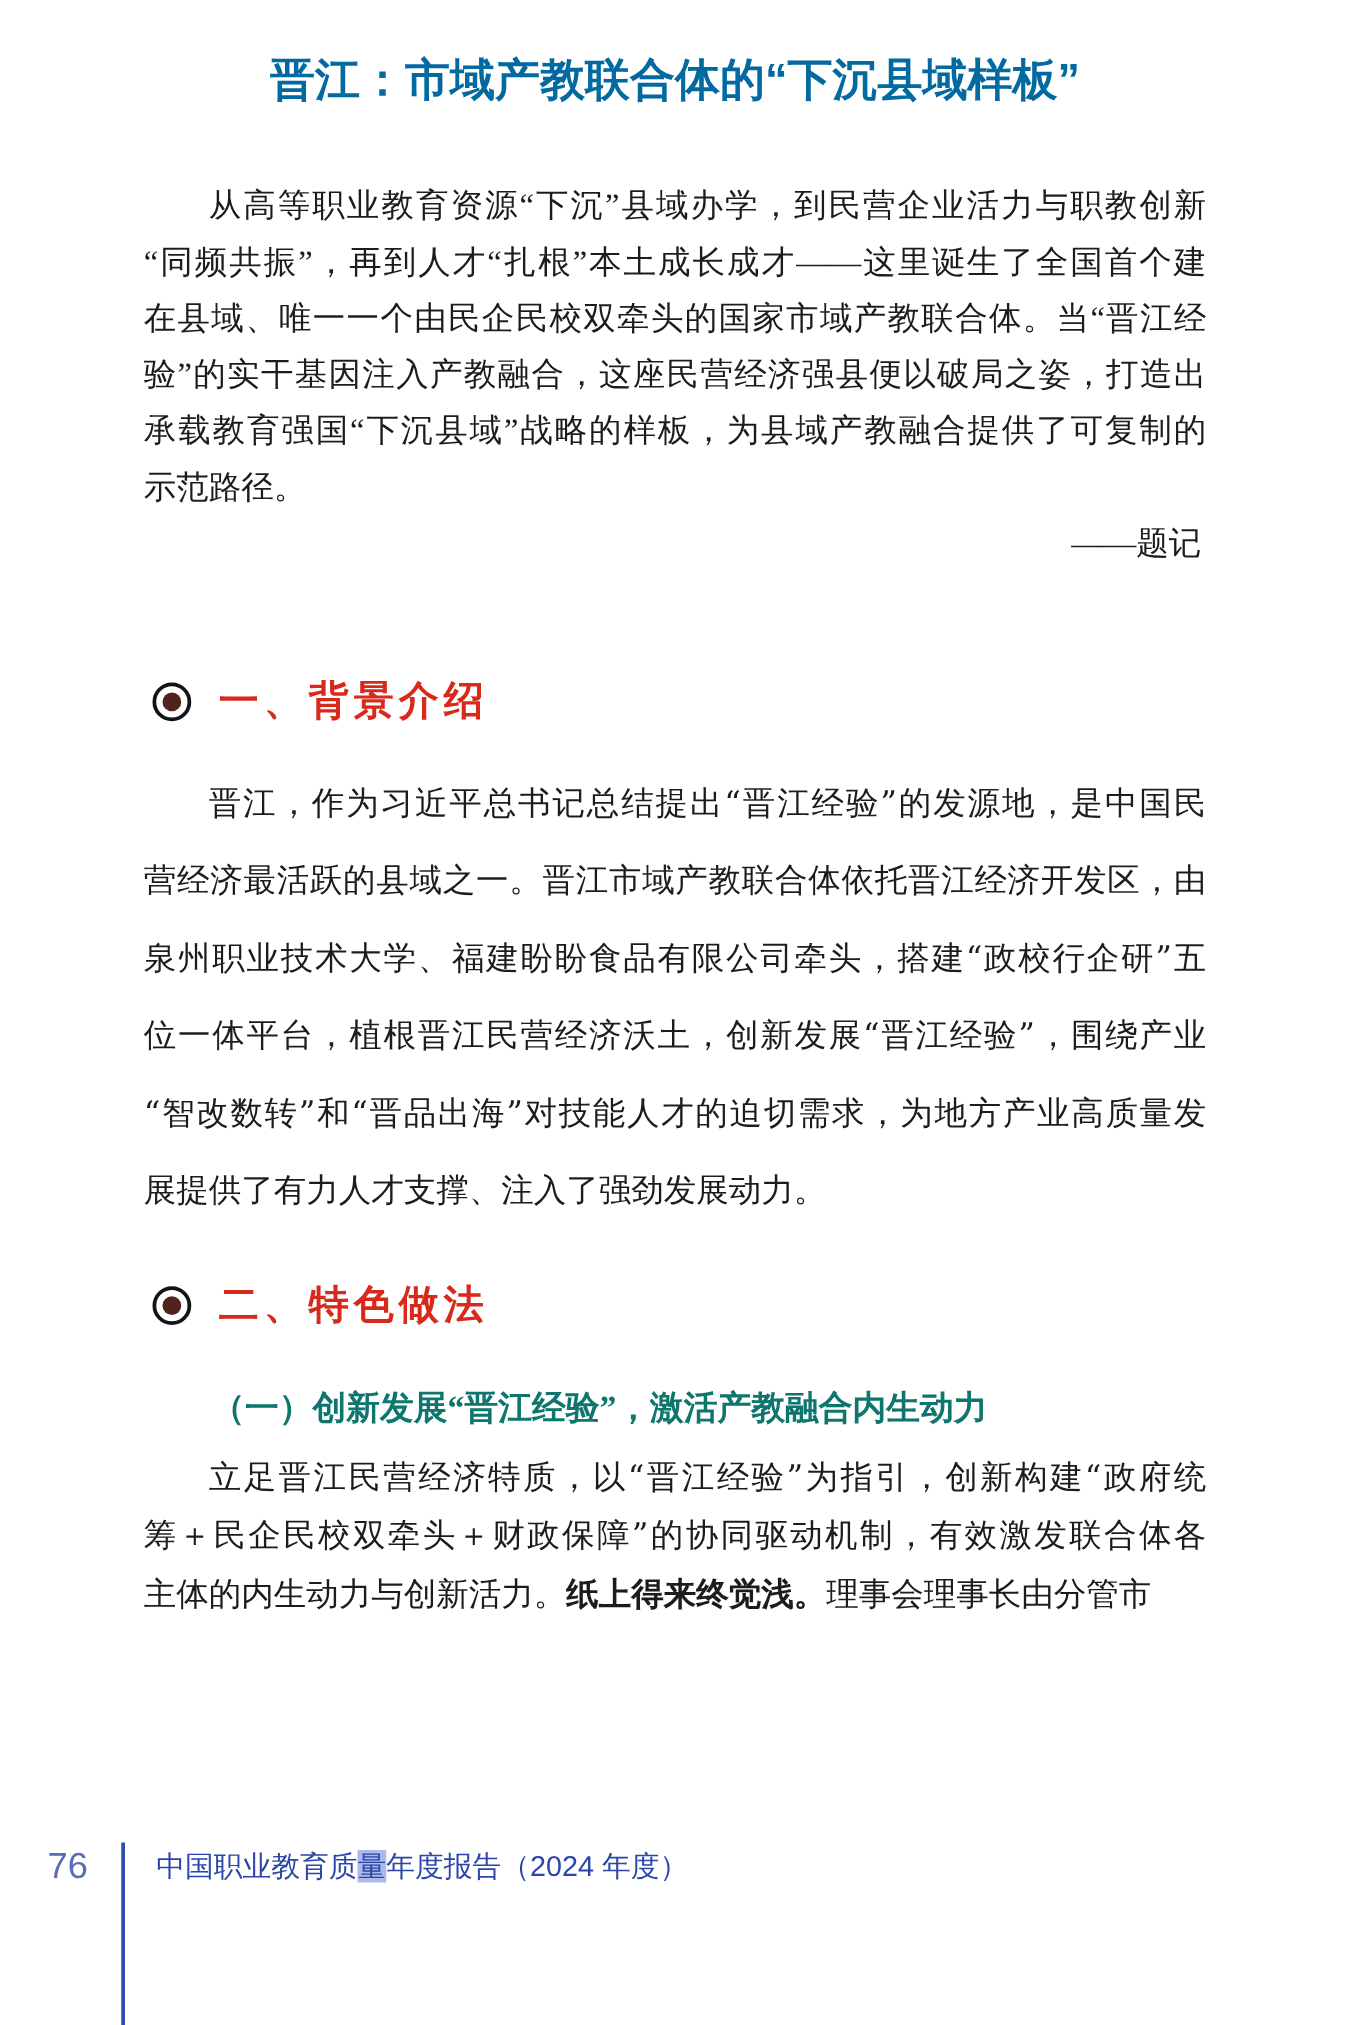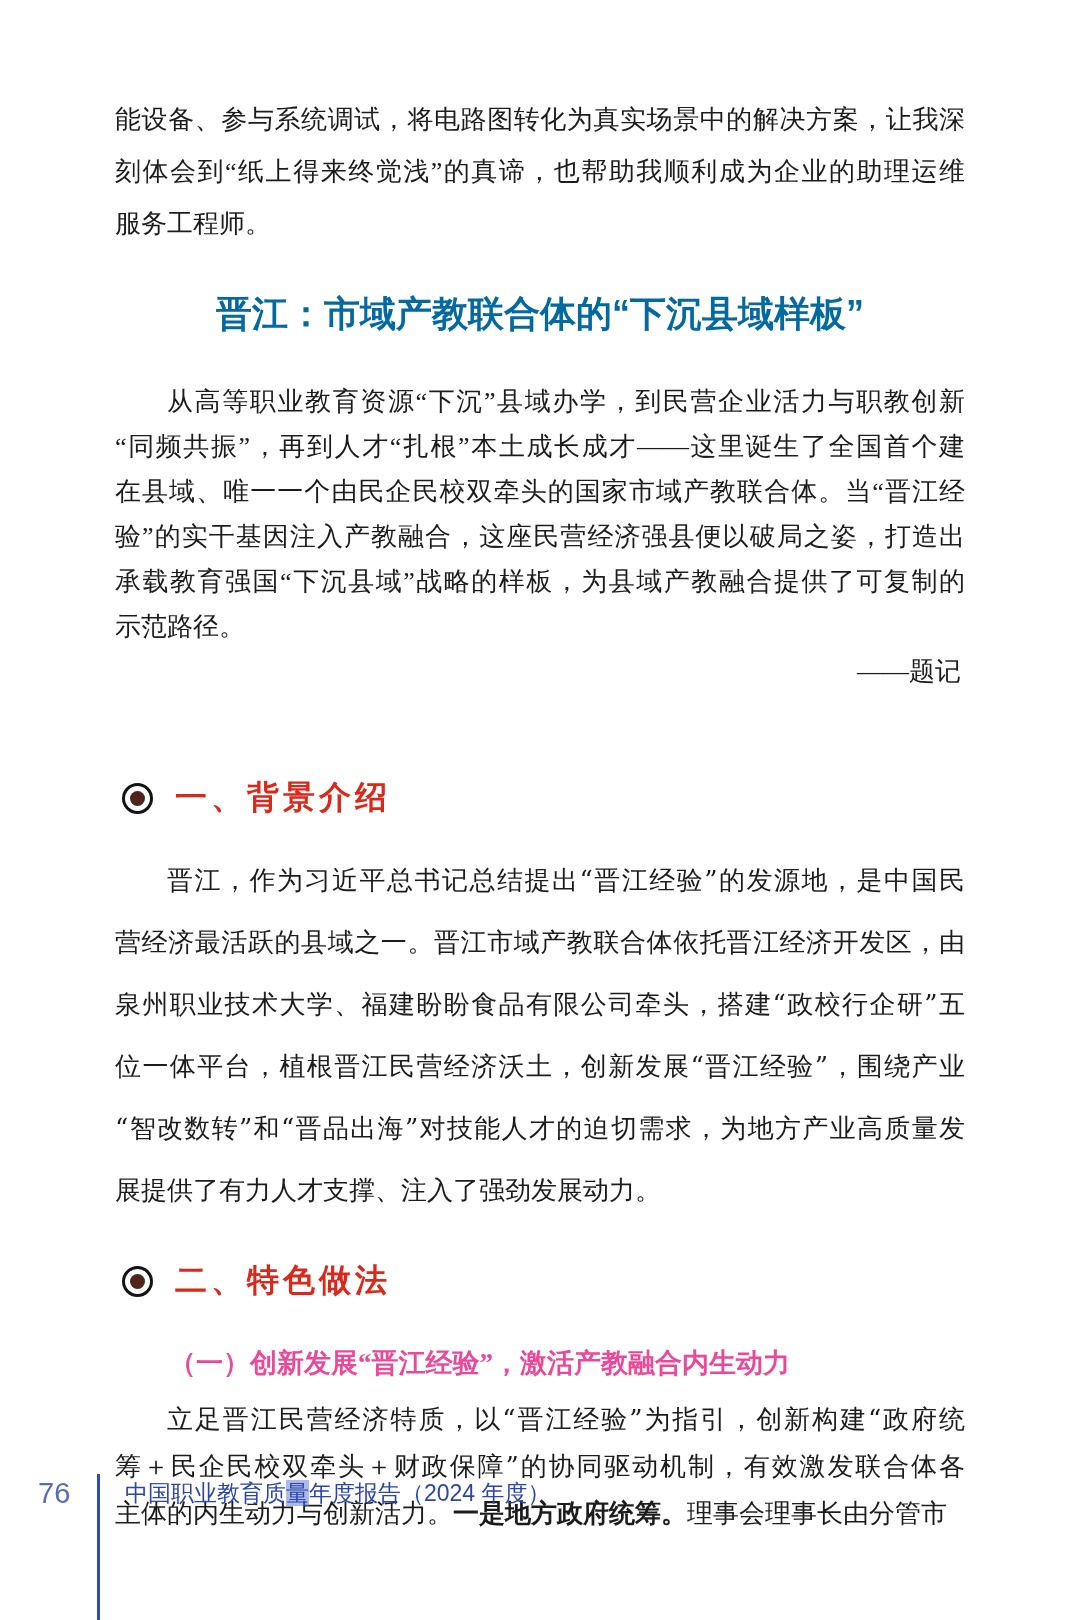--- a/index.html
+++ b/index.html
@@ -41,21 +41,21 @@
   .title {
     margin-top: 42px;
     text-align: center;
     font-family: "Liberation Sans", "DejaVu Sans", sans-serif;
     font-size: 36px;
     font-weight: bold;
     line-height: 44px;
     color: #0369a1;
   }
 
-  .epigraph { margin-top: 43px; }
+  .epigraph { margin-top: 56px; }
   .epigraph .jline { line-height: 45px; }
   .epigraph-sig {
     text-align: right;
     line-height: 45px;
     font-size: 26px;
     padding-right: 4px;
   }
 
   .heading {
     display: flex;
@@ -91,21 +91,21 @@
   }
 
   .body-para { margin-top: 37px; }
   .body-para .jline { line-height: 47px; margin-top: 15px; }
 
   .subsec {
     margin-top: 36px;
     text-indent: 2em;
     font-size: 27px;
     line-height: 48px;
-    color: #ec4899;
+    color: #0f766e;
     font-weight: bold;
     font-family: "Liberation Serif", "DejaVu Serif", serif;
   }
 
   .last-para { margin-top: 9px; }
   .last-para .jline { line-height: 47px; }
   .bold-run { font-weight: bold; }
 
   
   .footer {
@@ -140,25 +140,20 @@
     height: 146px;
     background: #2d4faa;
   }
 </style>
 </head>
 <body>
 
 <div class="page">
   <div class="content">
 
-    <div class="para kai intro">
-      <div class="jline">能设备、参与系统调试，将电路图转化为真实场景中的解决方案，让我深</div>
-      <div class="jline">刻体会到“纸上得来终觉浅”的真谛，也帮助我顺利成为企业的助理运维</div>
-      <div class="jline last">服务工程师。</div>
-    </div>
 
     <h1 class="title">晋江：市域产教联合体的“下沉县域样板”</h1>
 
     <div class="para kai epigraph">
       <div class="jline ind">从高等职业教育资源“下沉”县域办学，到民营企业活力与职教创新</div>
       <div class="jline">“同频共振”，再到人才“扎根”本土成长成才——这里诞生了全国首个建</div>
       <div class="jline">在县域、唯一一个由民企民校双牵头的国家市域产教联合体。当“晋江经</div>
       <div class="jline">验”的实干基因注入产教融合，这座民营经济强县便以破局之姿，打造出</div>
       <div class="jline">承载教育强国“下沉县域”战略的样板，为县域产教融合提供了可复制的</div>
       <div class="jline last">示范路径。</div>
@@ -186,21 +181,21 @@
           <span class="bullet-inner"></span>
         </span>
       <span class="heading-text">二、特色做法</span>
     </div>
 
     <div class="subsec">（一）创新发展“晋江经验”，激活产教融合内生动力</div>
 
     <div class="para song last-para">
       <div class="jline ind">立足晋江民营经济特质，以“晋江经验”为指引，创新构建“政府统</div>
       <div class="jline">筹＋民企民校双牵头＋财政保障”的协同驱动机制，有效激发联合体各</div>
-      <div class="jline last"><span>主体的内生动力与创新活力。</span><span class="bold-run">一是地方政府统筹。</span><span>理事会理事长由分管市</span></div>
+      <div class="jline last"><span>主体的内生动力与创新活力。</span><span class="bold-run">纸上得来终觉浅。</span><span>理事会理事长由分管市</span></div>
     </div>
 
   </div>
 
   <div class="footer">
     <span class="pagenum">76</span>
     <span class="footer-title"><span>中国职业教育质</span><span class="hl">量</span><span>年度报告（2024 年度）</span></span>
   </div>
   <div class="footer-rule"></div>
 </div>

